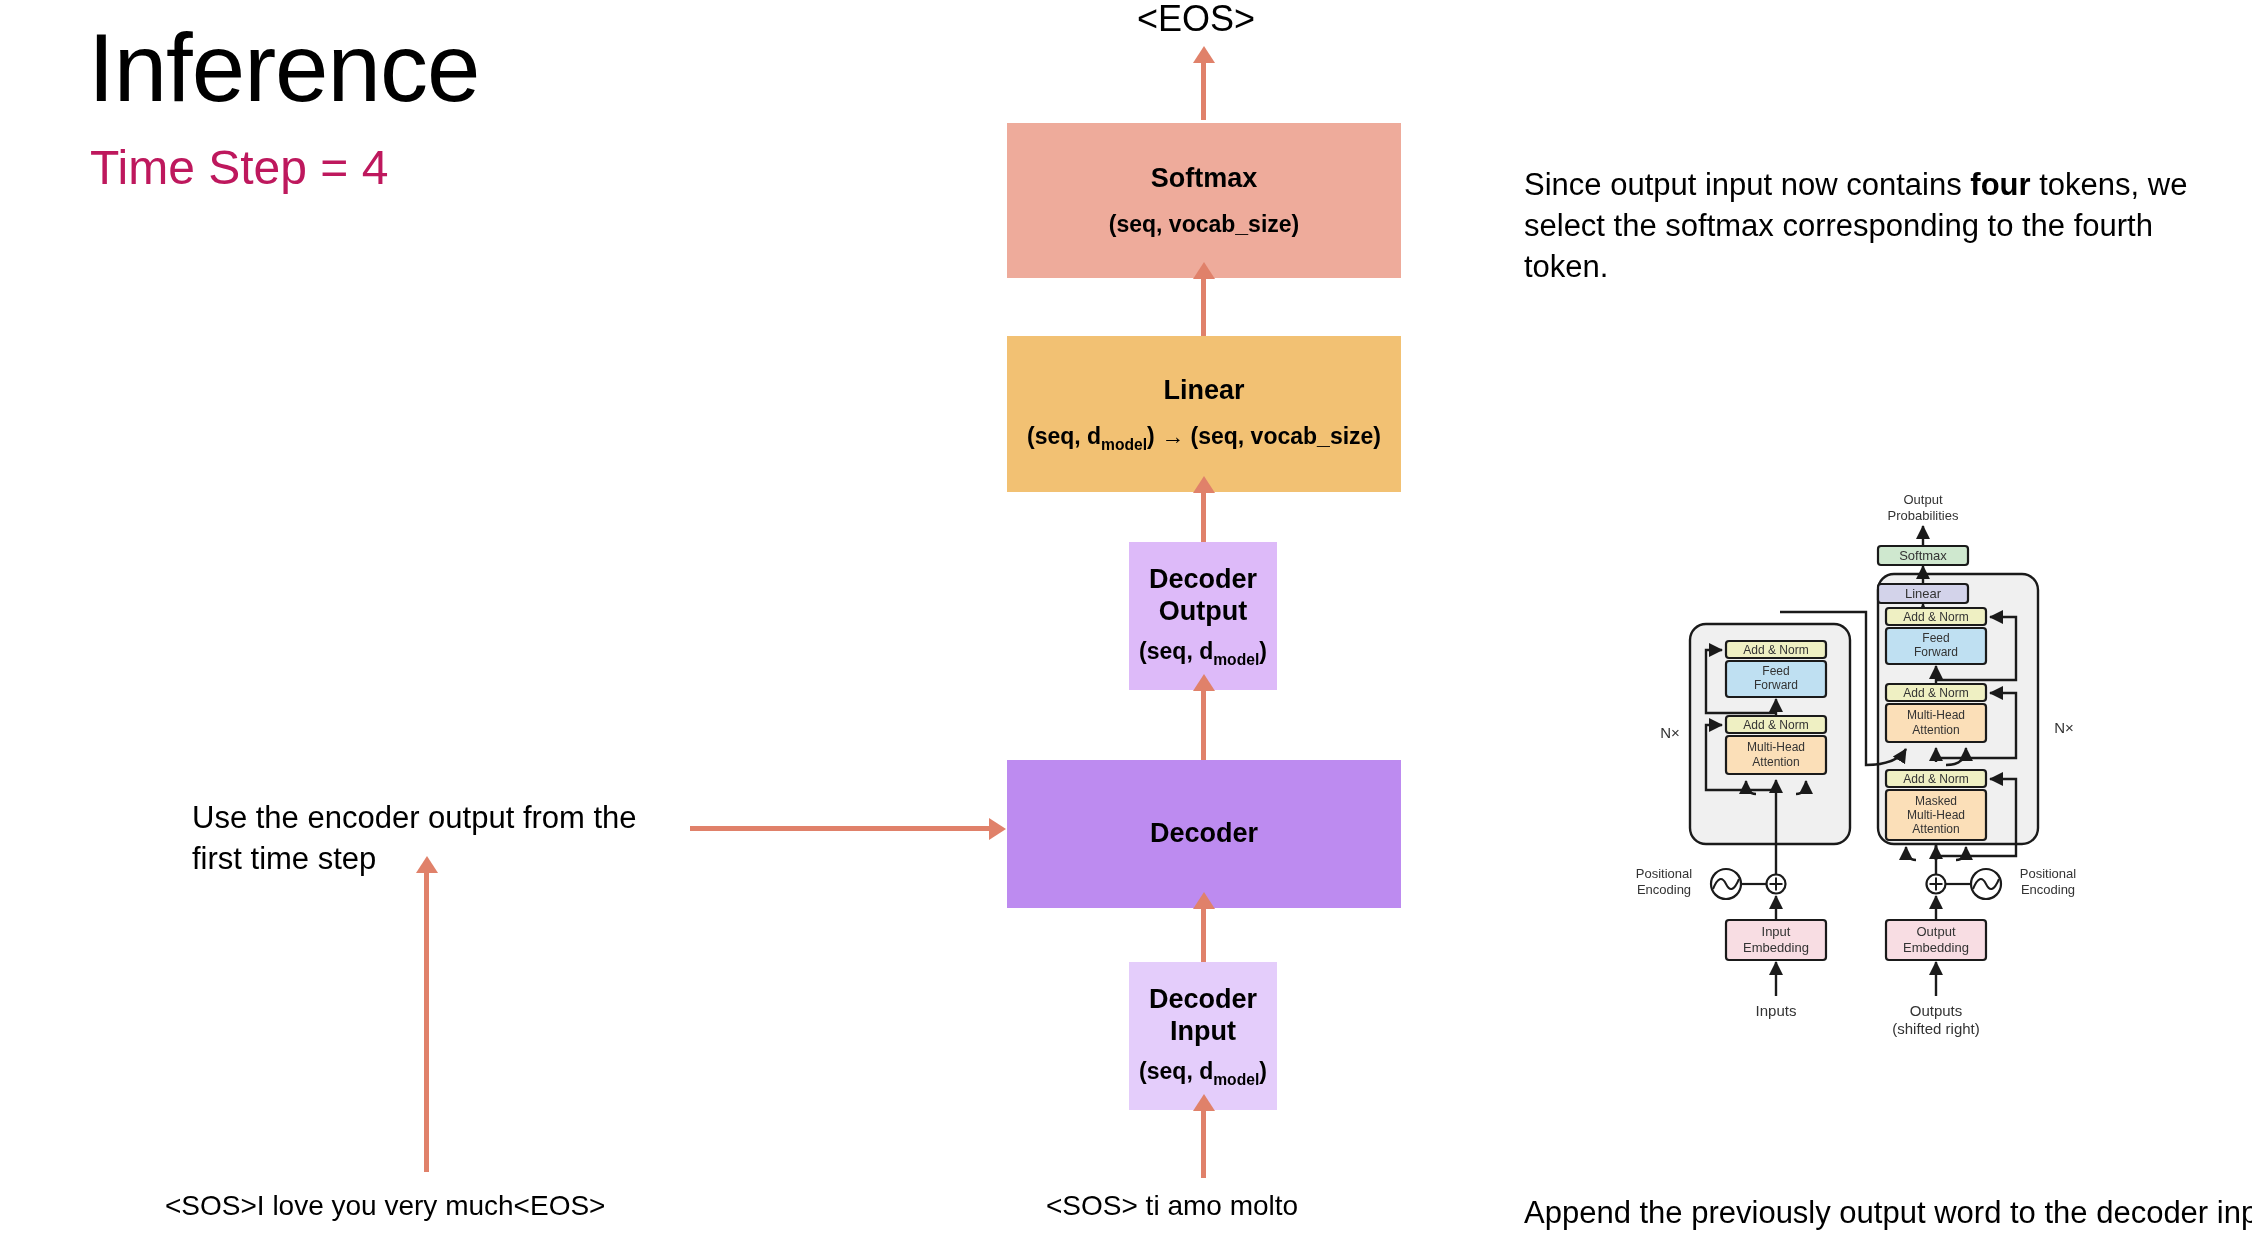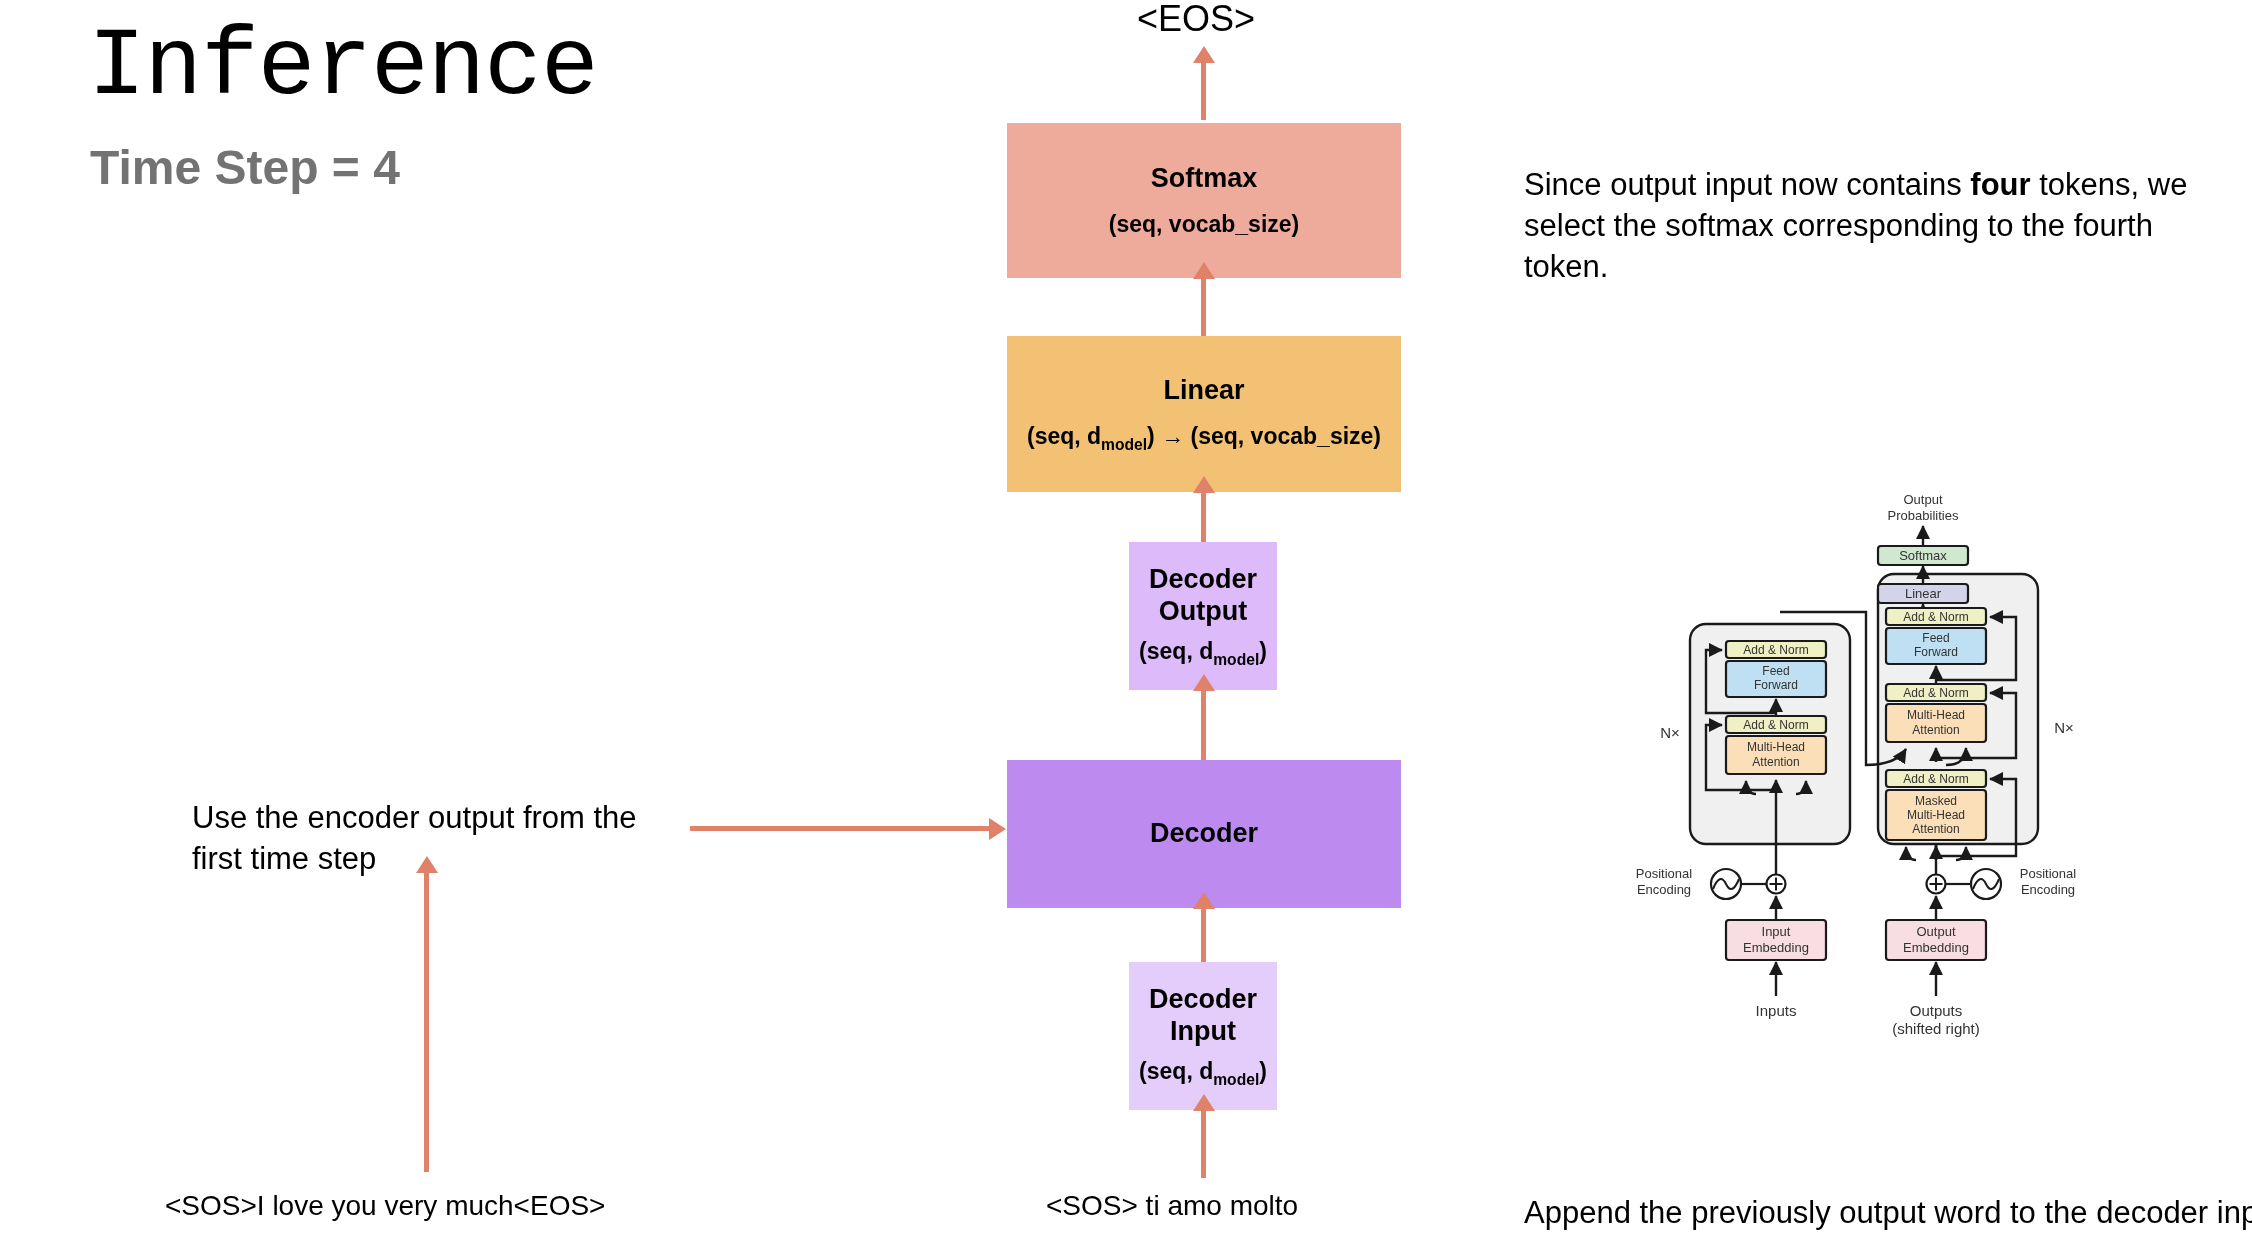--- a/index.html
+++ b/index.html
@@ -23,29 +23,28 @@
   .slide-title {
     position: absolute;
     left: 88px;
     top: 18px;
     font-size: 96px;
     font-weight: 400;
     letter-spacing: -1px;
     line-height: 1.05;
     color: #000;
     white-space: nowrap;
-    font-family: Liberation Mono, monospace;
   }
   .slide-subtitle {
     position: absolute;
     left: 90px;
     top: 140px;
     font-size: 48px;
-    font-weight: 700;
-    color: #737373;
+    font-weight: 400;
+    color: #be185d;
     white-space: nowrap;
   }
 
   
   .pbox {
     position: absolute;
     box-sizing: border-box;
     display: flex;
     flex-direction: column;
     align-items: center;

